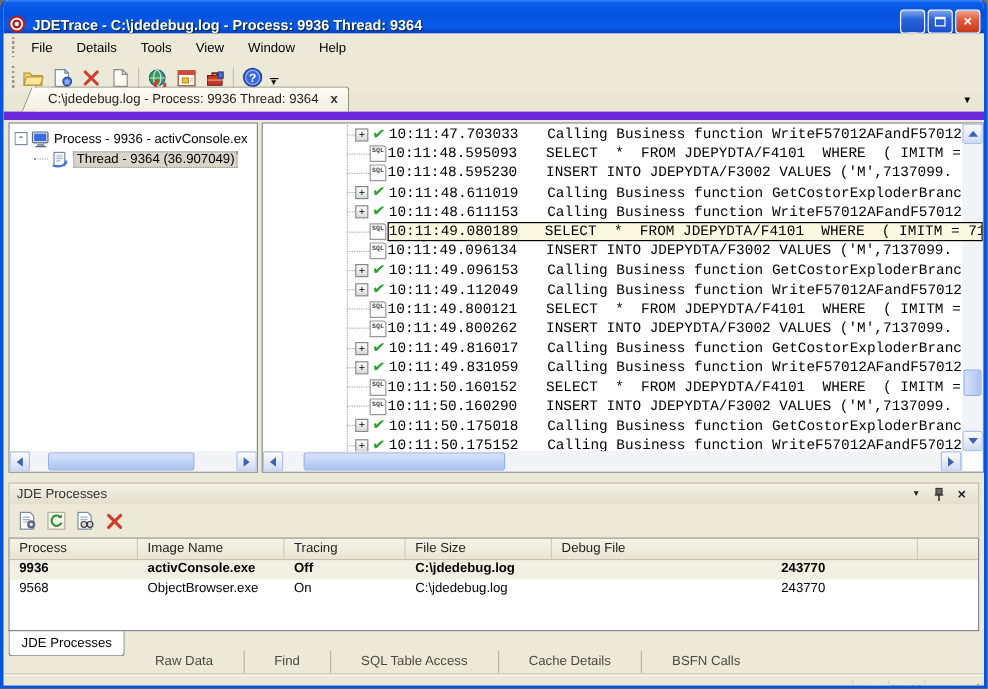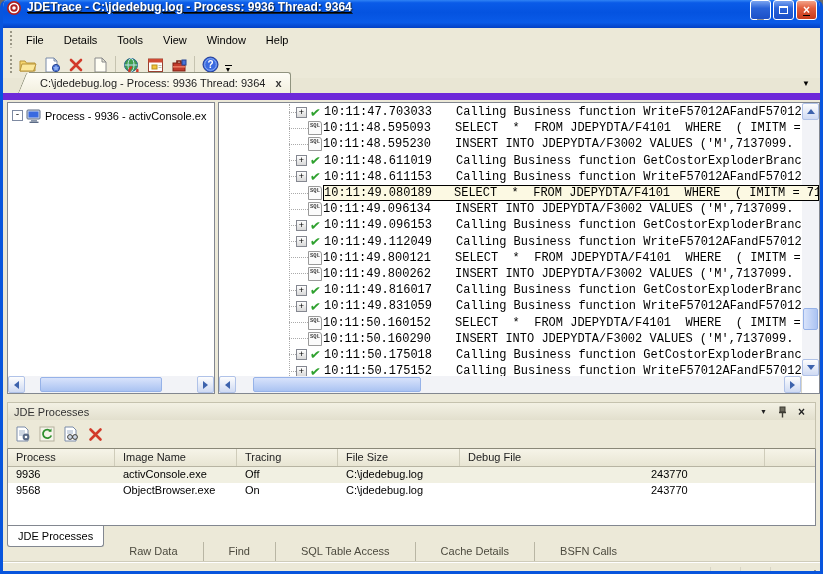--- a/index.html
+++ b/index.html
@@ -2,23 +2,23 @@
 <html><head>
 <meta charset="utf-8">
 <style>
   *{box-sizing:border-box;margin:0;padding:0;}
   html,body{background:#6b6b6b;}
   body{font-family:"Liberation Sans",sans-serif;}
   #app{position:relative;width:823px;height:574px;background:#ece9d8;
        border-left:3px solid #0855dd;border-right:3px solid #0855dd;border-bottom:3px solid #0855dd;
        border-radius:7px 7px 0 0;overflow:hidden;display:flex;flex-direction:column;}
   
-  .titlebar{height:28px;margin:0 -3px;flex:0 0 auto;display:flex;align-items:flex-start;padding:0 6px;
+  .titlebar{height:28px;margin:0 -3px;flex:0 0 auto;display:flex;align-items:flex-end;padding:0 6px;
     background:linear-gradient(180deg,#2f83f5 0%,#0a5be8 10%,#0453e0 45%,#0a5be8 80%,#0340c4 100%);
-    border-radius:7px 7px 0 0;text-decoration:underline;}
+    border-radius:7px 7px 0 0;}
   .app-logo{width:16px;height:16px;margin-right:5px;flex:0 0 auto;}
   .title-text{color:#fff;font-weight:bold;font-size:12px;text-shadow:1px 1px 1px #123;white-space:nowrap;overflow:hidden;flex:1;}
   .winbtn{width:21px;height:20px;margin-left:2px;border:1px solid #fff;border-radius:3px;color:#fff;
     display:flex;align-items:center;justify-content:center;font-size:12px;font-weight:bold;
     background:linear-gradient(180deg,#7ba4f0,#2a63d8 40%,#1c50c8);}
   .winbtn.close{background:linear-gradient(180deg,#f2a38a,#e25d3c 40%,#c63a1c);}
   .winbtn .maxbox{width:9px;height:8px;border:1px solid #fff;border-top-width:2px;}
   .winbtn.min span{line-height:4px;margin-top:8px;}
   
   .menubar{height:23px;flex:0 0 auto;display:flex;align-items:center;background:#ece9d8;padding-left:2px;}
@@ -87,21 +87,21 @@
   .dock-splitter{height:6px;}
   .dock-header{height:18px;display:flex;align-items:center;background:linear-gradient(#f3f1e4,#e2dfcd);border:1px solid #c5c2ae;border-bottom:none;padding:0 6px;font-size:11px;color:#333;}
   .dock-header .dtitle{flex:1;}
   .dock-hicon{width:15px;height:14px;display:flex;align-items:center;justify-content:center;font-size:9px;color:#222;margin-left:4px;}
   .dock-toolbar{height:29px;display:flex;align-items:center;background:#ece9d8;border:1px solid #c5c2ae;border-bottom:1px solid #8a8878;border-top:none;padding-left:4px;gap:2px;}
   .dbtn{width:22px;height:22px;display:flex;align-items:center;justify-content:center;}
   .dock-table{flex:0 0 77px;background:#fff;border:1px solid #828790;border-top:none;position:relative;overflow:hidden;font-size:11px;}
   .thead{display:flex;height:18px;background:linear-gradient(#f6f4e8,#e8e5d3);border-bottom:1px solid #b7b4a2;color:#222;align-items:flex-end;}
   .th{padding:2px 0 0 8px;border-right:1px solid #cfccba;height:100%;}
   .tr{display:flex;height:16px;color:#000;}
-  .tr.hl{background:#f1f0e2;}
+  .tr.hl{background:#f1f0e2;font-weight:bold;}
   .td{padding:1px 0 0 8px;overflow:hidden;white-space:nowrap;}
   .c0{width:107px;flex:0 0 auto;}
   .c1{width:122px;flex:0 0 auto;}
   .c2{width:101px;flex:0 0 auto;}
   .c3{width:305px;flex:0 0 auto;}
   .c4{width:122px;flex:0 0 auto;}
   .c5{flex:1;border-right:none;}
   
   .dock-tabs{flex:0 0 24px;display:flex;align-items:flex-start;padding-top:0;font-size:11px;color:#4c4a3e;}
   .dtab{padding:3px 25px;border-right:1px solid #b9b6a4;margin-top:16px;line-height:13px;}
@@ -231,20 +231,30 @@
         <div class="trow">
           <span class="pmbox">-</span>
           <svg class="nodeicon" viewBox="0 0 16 14">
             <rect x="1" y="1" width="13" height="9" rx="1" fill="#cfd8e8" stroke="#5a6a85"></rect>
             <rect x="2.5" y="2.5" width="10" height="6" fill="#3a6ae0"></rect>
             <rect x="5" y="11" width="6" height="1.6" fill="#8a97ab"></rect>
             <rect x="3.5" y="12.6" width="9" height="1.4" fill="#5a6a85"></rect>
           </svg>
           <span>Process - 9936 - activConsole.ex</span>
         </div>
+        <div class="trow child">
+          <span class="twigdot"></span>
+          <svg class="nodeicon" viewBox="0 0 16 14">
+            <rect x="3" y="1" width="9" height="11" fill="#f4f6fa" stroke="#7a8ba8"></rect>
+            <path d="M5 4 h5 M5 6 h5 M5 8 h3" stroke="#9fb0c8"></path>
+            <path d="M2 12 c4 1 8 1 11 -2" fill="none" stroke="#4a72d8" stroke-width="1.8"></path>
+            <path d="M13 7 l1.5 3 -3.4 .4 z" fill="#4a72d8"></path>
+          </svg>
+          <span class="sel-gray">Thread - 9364 (36.907049)</span>
+        </div>
       </div>
       <div class="hscroll sbtrack">
         <div class="sbbtn">
             <span class="arr left"></span>
           </div>
         <div class="sbspace" style="position:relative;height:100%;">
           <div class="hthumb" style="position:absolute;left:14px;top:1px;width:122px;"></div>
         </div>
         <div class="sbbtn">
             <span class="arr right"></span>

